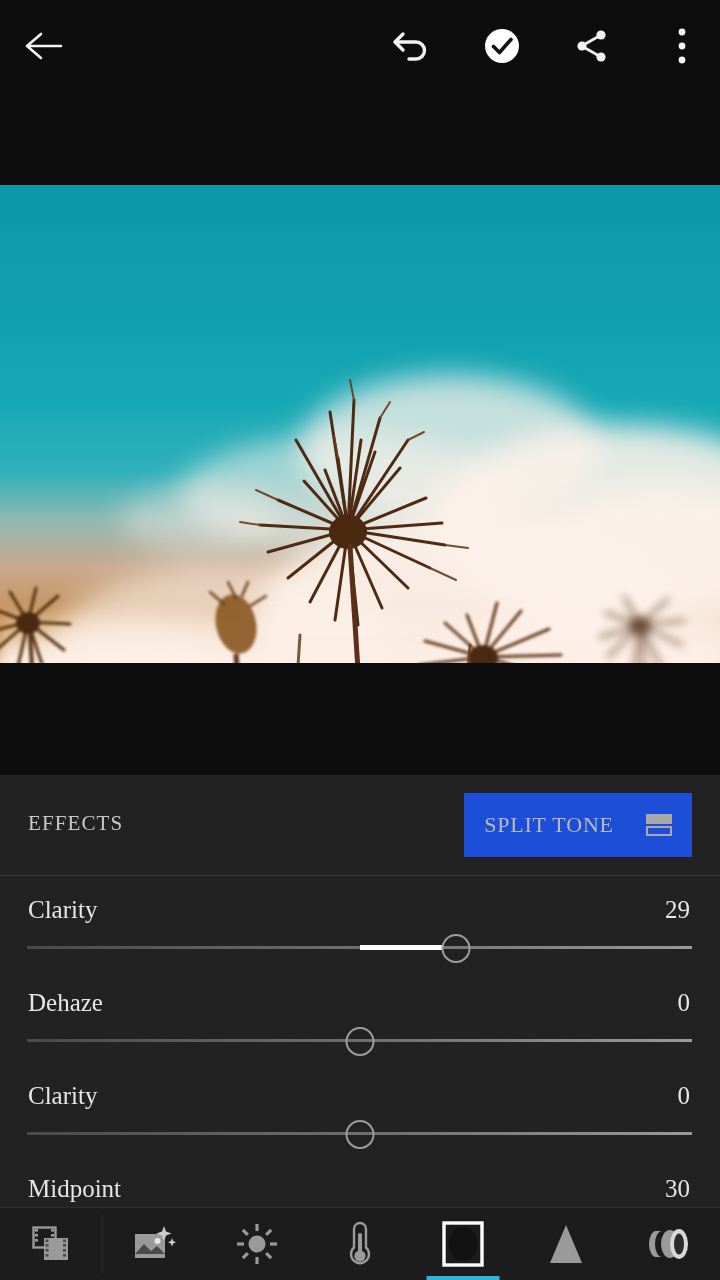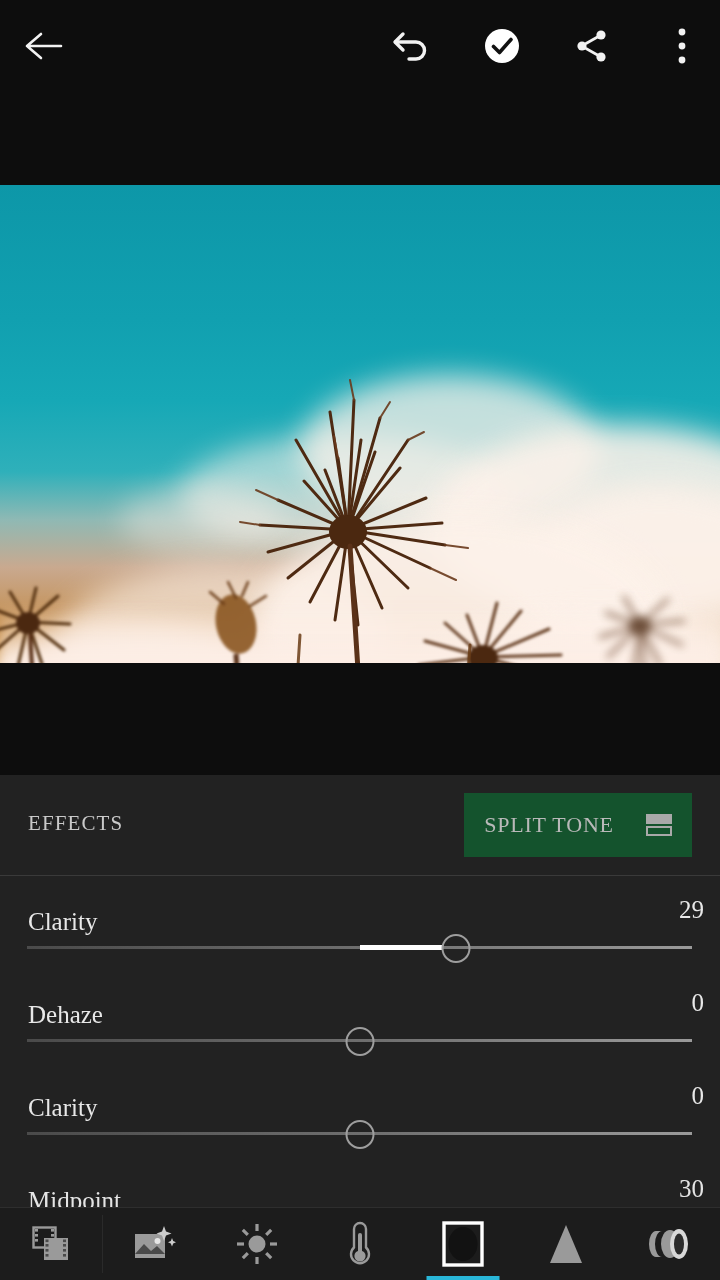--- a/index.html
+++ b/index.html
@@ -67,37 +67,37 @@
 
   
   .panel { position:absolute; left:0; top:775px; width:720px; height:432px; background:#222222; }
   .panel-head { position:relative; height:100px;padding-left:36px; }
   .panel-title {
     position:absolute; left:28px; top:36px; font-size:21px; letter-spacing:1.1px;
     color:#c9c9c9; font-family:"Liberation Serif", serif;
   }
   .split-btn {
     position:absolute; right:28px; top:18px; width:228px; height:64px;
-    background:#14532d; display:flex; align-items:center; justify-content:center; gap:32px;
+    background:#1d4ed8; display:flex; align-items:center; justify-content:center; gap:32px;
     cursor:pointer;
   }
   .split-label { font-size:22px; letter-spacing:.8px; color:#b9b9b9; font-family:"Liberation Serif", serif; }
   .split-ico { width:26px; height:26px; position:relative; }
   .split-ico .top { position:absolute; left:0; top:2px; width:26px; height:10px; background:#a9a9a9; }
   .split-ico .bot { position:absolute; left:0; top:14px; width:26px; height:10px; border:2px solid #a9a9a9; box-sizing:border-box; }
 
   .divider { height:1px; background:#3a3a3a; width:100%; }
 
   .row { position:relative; height:93px; }
   .row-label {
-    position:absolute; left:28px; top:32px; font-size:25px; color:#e8e8e8; font-weight:400;
+    position:absolute; left:28px; top:20px; font-size:25px; color:#e8e8e8; font-weight:400;
     font-family:"Liberation Serif", serif;
   }
   .row-val {
-    position:absolute; right:16px; top:20px; font-size:25px; color:#e8e8e8;
+    position:absolute; right:30px; top:20px; font-size:25px; color:#e8e8e8;
     font-family:"Liberation Serif", serif;
   }
   .row.dim .row-label, .row.dim .row-val { color:#e5e5e5; }
 
   .track-wrap { position:absolute; left:0; top:58px; width:720px; height:28px; cursor:pointer; }
   .track {
     position:absolute; left:27px; top:12px; width:665px; height:3px;
     background:linear-gradient(90deg,#4a4a4a 0%, #6d6d6d 48%, #6f6f6f 52%, #9a9a9a 100%);
   }
   .fill { position:absolute; top:11px; height:5px; background:#ffffff; }

